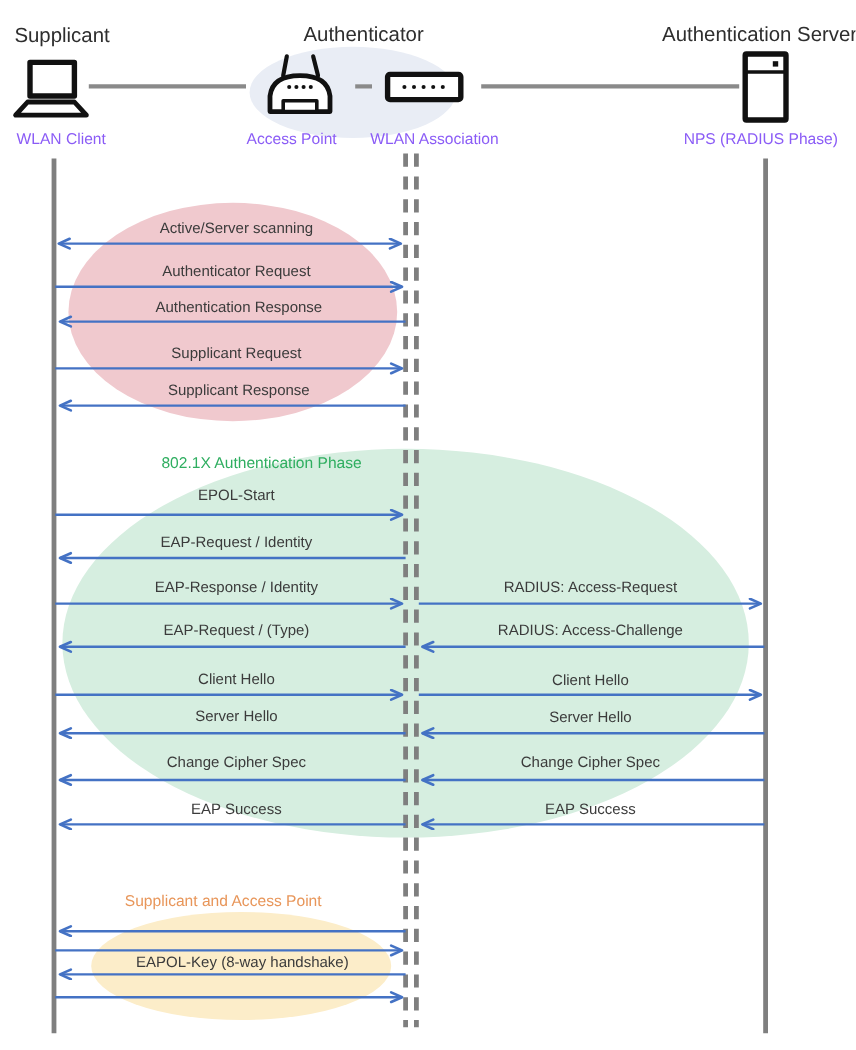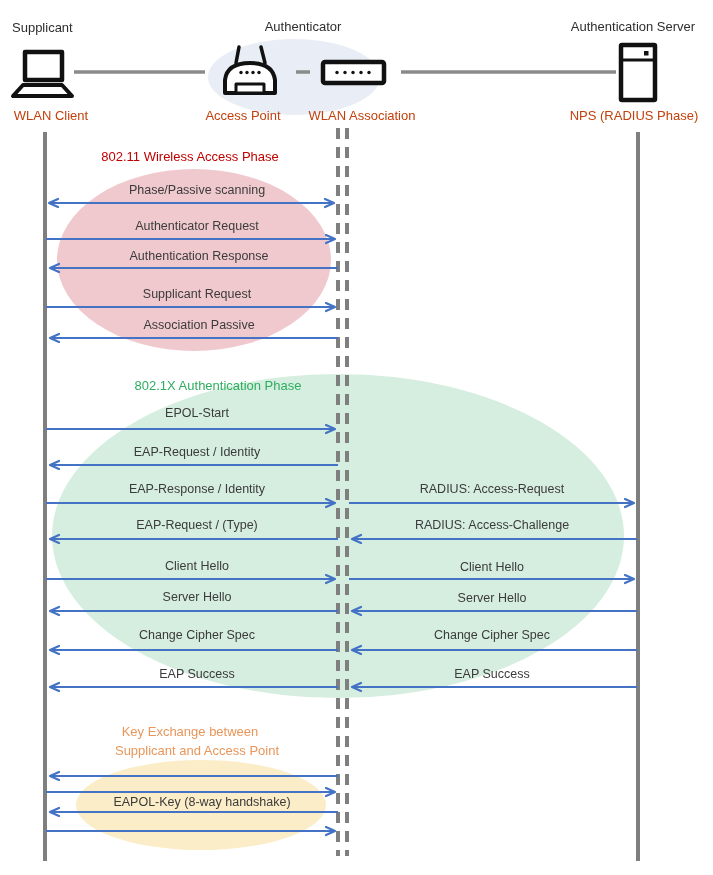--- a/index.html
+++ b/index.html
@@ -14,30 +14,30 @@
   .lbl{
     position:absolute;
     font-size:12.5px;
     color:#3b3b3b;
     white-space:nowrap;
     transform:translateX(-50%);
     line-height:15px;
   }
   .hdr{
     position:absolute;
-    font-size:13px;
+    font-size:17px;
     color:#2e2e2e;
     white-space:nowrap;
     transform:translateX(-50%);
   }
   .hdr.left-align{transform:none;}
   .dev{
     position:absolute;
     font-size:13px;
-    color:#c2410c;
+    color:#8b5cf6;
     white-space:nowrap;
     transform:translateX(-50%);
   }
   .phase-title{
     position:absolute;
     font-size:13px;
     white-space:nowrap;
     transform:translateX(-50%);
     line-height:19px;
   }
@@ -143,30 +143,28 @@
 
   <div class="hdr left-align" style="left:12px;top:20px">Supplicant</div>
   <div class="hdr" style="left:303px;top:19px">Authenticator</div>
   <div class="hdr" style="left:633px;top:19px">Authentication Server</div>
 
   <div class="dev" style="left:51px;top:108px">WLAN Client</div>
   <div class="dev" style="left:243px;top:108px">Access Point</div>
   <div class="dev" style="left:362px;top:108px">WLAN Association</div>
   <div class="dev" style="left:634px;top:108px">NPS (RADIUS Phase)</div>
 
-  <div class="phase-title phase1-title" style="left:190px;top:147px">802.11 Wireless Access Phase</div>
   <div class="phase-title phase2-title" style="left:202px;top:376px">802.1X Authentication Phase</div>
-  <div class="phase-title phase3-title" style="left:190px;top:722px">Key Exchange between</div>
-  <div class="phase-title phase3-title" style="left:197px;top:741px">Supplicant and Access Point</div>
+  <div class="phase-title phase3-title" style="left:186px;top:741px">Supplicant and Access Point</div>
 
-  <div class="lbl" style="left:197px;top:183px">Phase/Passive scanning</div>
+  <div class="lbl" style="left:197px;top:183px">Active/Server scanning</div>
   <div class="lbl" style="left:197px;top:219px">Authenticator Request</div>
   <div class="lbl" style="left:199px;top:249px">Authentication Response</div>
   <div class="lbl" style="left:197px;top:287px">Supplicant Request</div>
-  <div class="lbl" style="left:199px;top:318px">Association Passive</div>
+  <div class="lbl" style="left:199px;top:318px">Supplicant Response</div>
 
   <div class="lbl" style="left:197px;top:406px">EPOL-Start</div>
   <div class="lbl" style="left:197px;top:445px">EAP-Request / Identity</div>
   <div class="lbl" style="left:197px;top:482px">EAP-Response / Identity</div>
   <div class="lbl" style="left:197px;top:518px">EAP-Request / (Type)</div>
   <div class="lbl" style="left:197px;top:559px">Client Hello</div>
   <div class="lbl" style="left:197px;top:590px">Server Hello</div>
   <div class="lbl" style="left:197px;top:628px">Change Cipher Spec</div>
   <div class="lbl" style="left:197px;top:667px">EAP Success</div>
 

